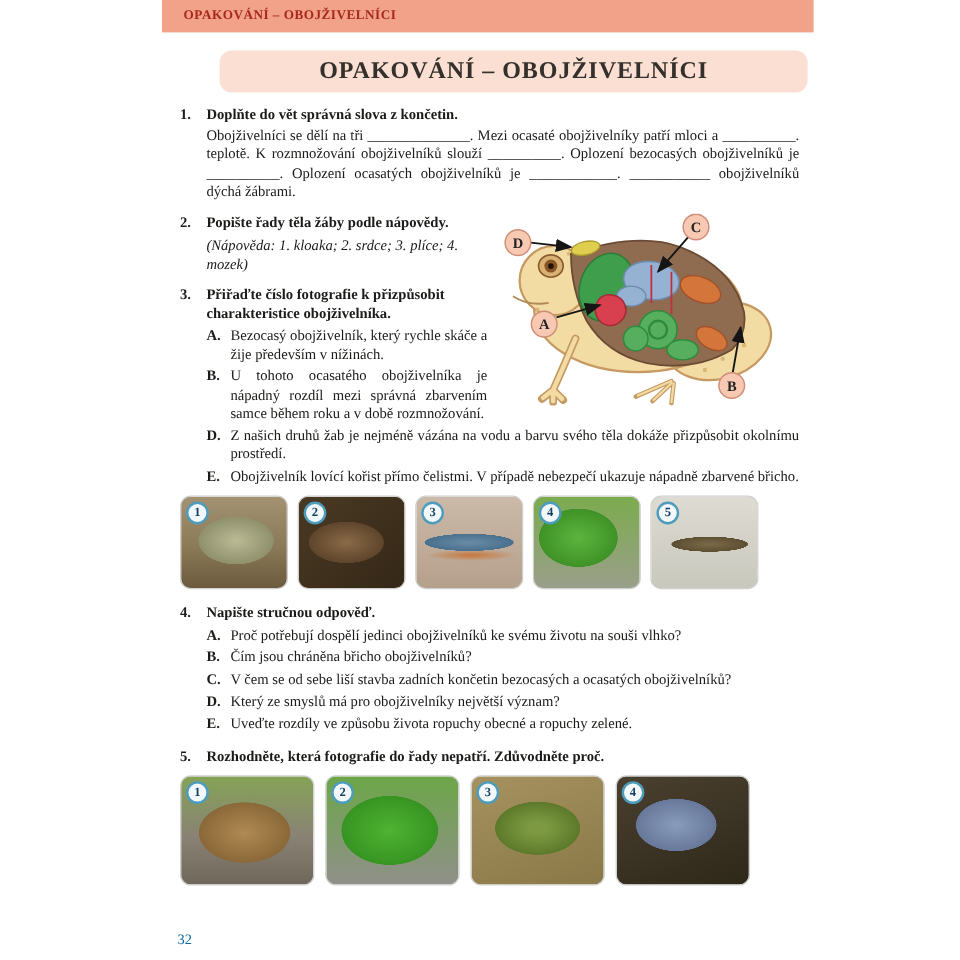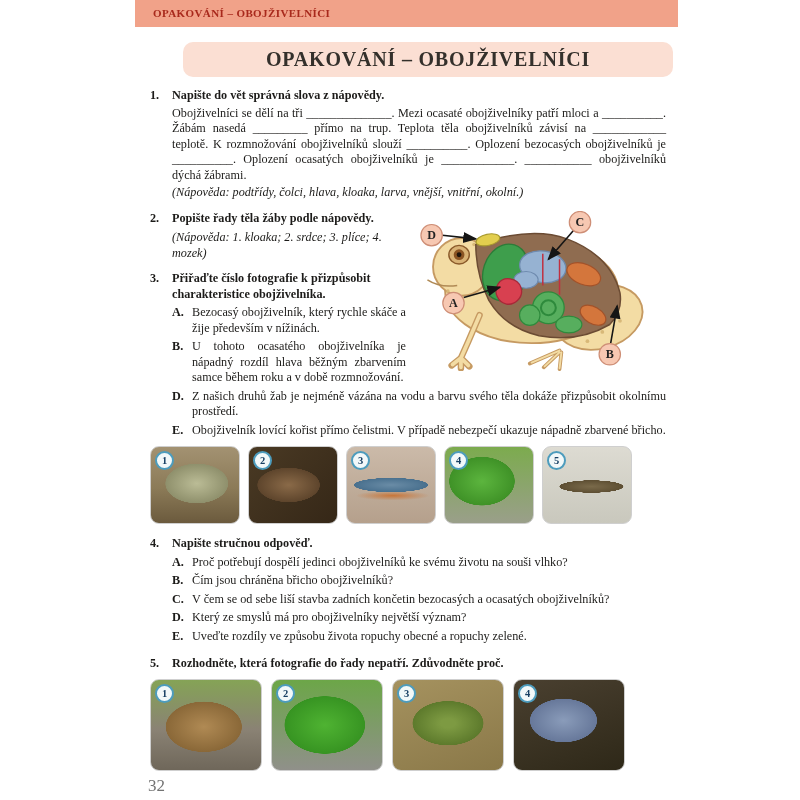--- a/index.html
+++ b/index.html
@@ -56,49 +56,47 @@
   
   .p1{background:radial-gradient(ellipse 52% 38% at 52% 48%,#BBBC96 0%,#8F906C 68%,rgba(0,0,0,0) 69%),linear-gradient(180deg,#A39272 0%,#8B7A57 55%,#6B5A3D 100%);}
   .p2{background:radial-gradient(ellipse 55% 35% at 45% 50%,#8A6A48 0%,#5E452C 64%,rgba(0,0,0,0) 65%),linear-gradient(135deg,#4A3A24 0%,#352717 100%);}
   .p3{background:radial-gradient(ellipse 72% 16% at 50% 50%,#6A8CA6 0%,#49708E 58%,rgba(0,0,0,0) 59%),radial-gradient(ellipse 60% 9% at 52% 64%,#C8763A 0%,rgba(0,0,0,0) 70%),linear-gradient(180deg,#CBBAA9 0%,#B5A08C 100%);}
   .p4{background:radial-gradient(ellipse 56% 48% at 42% 45%,#5CB53E 0%,#3F9227 66%,rgba(0,0,0,0) 67%),linear-gradient(180deg,#7CAB4E 0%,#9A9F8A 100%);}
   .p5{background:radial-gradient(ellipse 62% 14% at 55% 52%,#7A6A4A 0%,#5E4F33 58%,rgba(0,0,0,0) 59%),linear-gradient(180deg,#DDDBD2 0%,#C9C8BD 100%);}
   .q1{background:radial-gradient(ellipse 52% 42% at 48% 52%,#B08A54 0%,#8A6838 66%,rgba(0,0,0,0) 67%),linear-gradient(180deg,#85A356 0%,#8A8274 55%,#6F675A 100%);}
   .q2{background:radial-gradient(ellipse 55% 48% at 48% 50%,#4FB332 0%,#379422 66%,rgba(0,0,0,0) 67%),linear-gradient(180deg,#6CA648 0%,#90908A 100%);}
   .q3{background:radial-gradient(ellipse 55% 42% at 50% 48%,#7D9A42 12%,#5D7A2C 58%,rgba(0,0,0,0) 59%),linear-gradient(160deg,#A5925F 0%,#8A7848 100%);}
   .q4{background:radial-gradient(ellipse 48% 38% at 45% 45%,#8A9CBA 0%,#67789A 63%,rgba(0,0,0,0) 64%),linear-gradient(160deg,#4A4030 0%,#2E2818 100%);}
-  #pagenum{position:absolute;left:148px;top:776px;font-size:17px;color:#737373;}
+  #pagenum{position:absolute;left:148px;top:776px;font-size:12px;color:#0369a1;}
   #sec4{margin-top:12px;}
   #sec5{margin-top:12px;}
   .s4item{margin-top:3px;}
 </style>
 </head>
 <body>
 
 <div id="topbar">
   <span>OPAKOVÁNÍ – OBOJŽIVELNÍCI</span>
 </div>
 
 <div id="titlebox">
   <span>OPAKOVÁNÍ – OBOJŽIVELNÍCI</span>
 </div>
 
 <div id="content">
 
   <div id="sec1">
     <div class="sec-head">
-      <span class="hnum">1.</span><span>Napište do vět správná slova z nápovědy.</span>
+      <span class="hnum">1.</span><span>Doplňte do vět správná slova z končetin.</span>
     </div>
     <div class="para" style="padding-left:22px;">
       <div class="pline">Obojživelníci se dělí na tři ______________. Mezi ocasaté obojživelníky patří mloci a __________.</div>
-      <div class="pline">Žábám nasedá _________ přímo na trup. Teplota těla obojživelníků závisí na ____________</div>
       <div class="pline">teplotě. K rozmnožování obojživelníků slouží __________. Oplození bezocasých obojživelníků je</div>
       <div class="pline">__________. Oplození ocasatých obojživelníků je ____________. ___________ obojživelníků</div>
       <div class="pline last">dýchá žábrami.</div>
-      <div class="hint">(Nápověda: podtřídy, čolci, hlava, kloaka, larva, vnější, vnitřní, okolní.)</div>
     </div>
   </div>
 
   <div id="wrap23">
 
     <figure id="frogfig">
       <svg width="252" height="160" viewBox="0 0 258 172" xmlns="http://www.w3.org/2000/svg">
         <defs>
           <marker id="arr" markerWidth="9" markerHeight="8" refX="8" refY="3.5" orient="auto">
             <path d="M0,0 L9,3.5 L0,7 Z" fill="#151515"></path>
@@ -172,21 +170,21 @@
     <div class="hint" style="padding-left:22px;margin-top:4px;">(Nápověda: 1. kloaka; 2. srdce; 3. plíce; 4. mozek)</div>
 
     <div class="sec-head" id="sec3-head">
       <span class="hnum">3.</span><span>Přiřaďte číslo fotografie k přizpůsobit charakteristice obojživelníka.</span>
     </div>
     <div style="padding-left:22px;">
       <div class="item">
         <span class="lbl">A.</span><span>Bezocasý obojživelník, který rychle skáče a žije především v nížinách.</span>
       </div>
       <div class="item">
-        <span class="lbl">B.</span><span>U tohoto ocasatého obojživelníka je nápadný rozdíl hlava běžným zbarvením samce během roku a v době rozmnožování.</span>
+        <span class="lbl">B.</span><span>U tohoto ocasatého obojživelníka je nápadný rozdíl mezi správná zbarvením samce během roku a v době rozmnožování.</span>
       </div>
       <div id="cde">
         <div class="item">
           <span class="lbl">D.</span><span>Z našich druhů žab je nejméně vázána na vodu a barvu svého těla dokáže přizpůsobit okolnímu prostředí.</span>
         </div>
         <div class="item oneline">
           <span class="lbl">E.</span><span>Obojživelník lovící kořist přímo čelistmi. V případě nebezpečí ukazuje nápadně zbarvené břicho.</span>
         </div>
       </div>
     </div>

